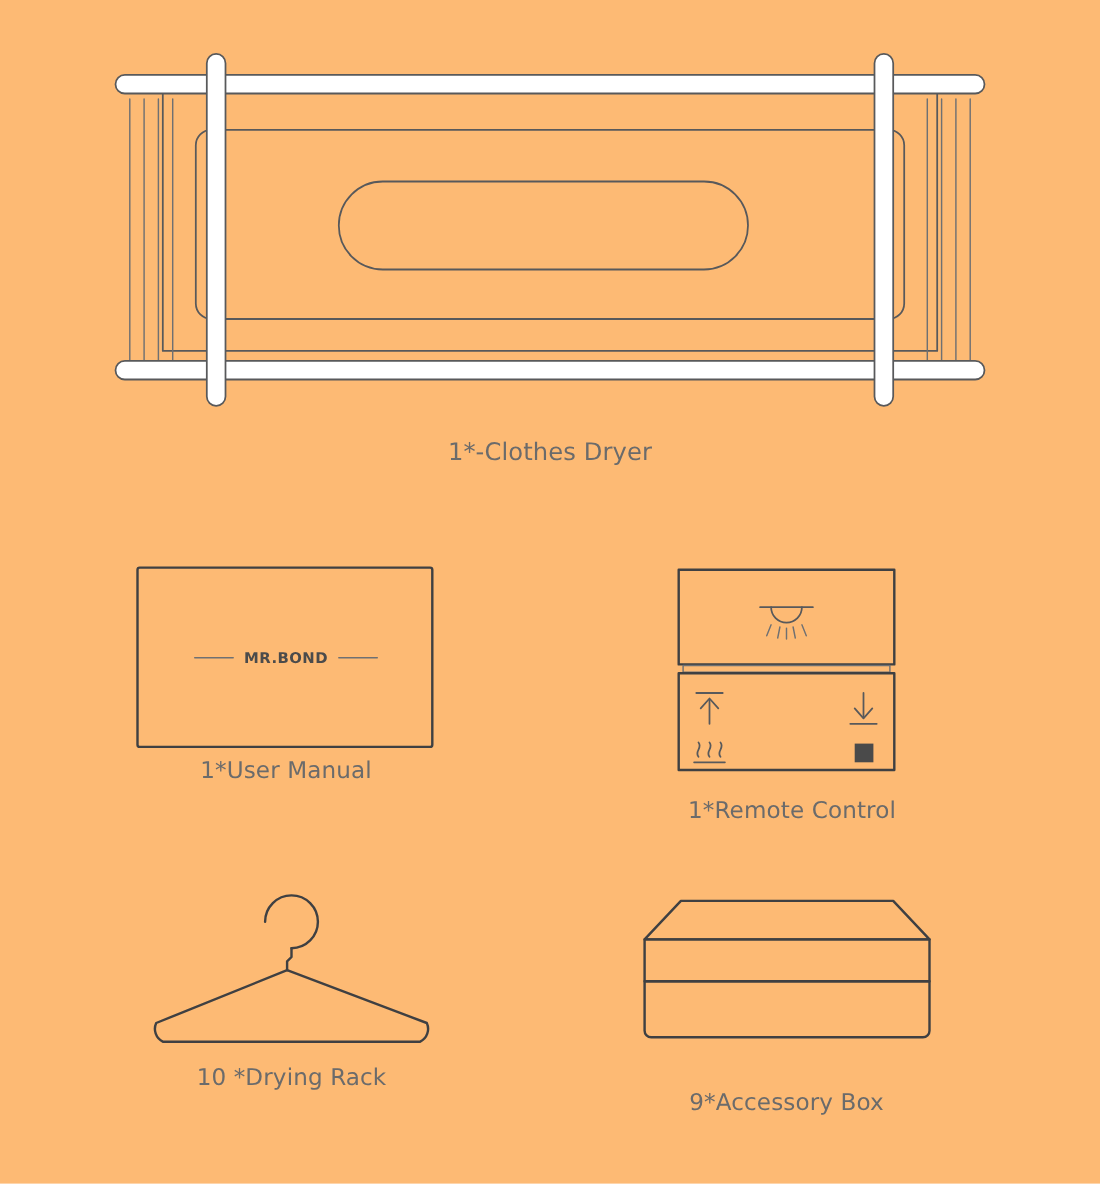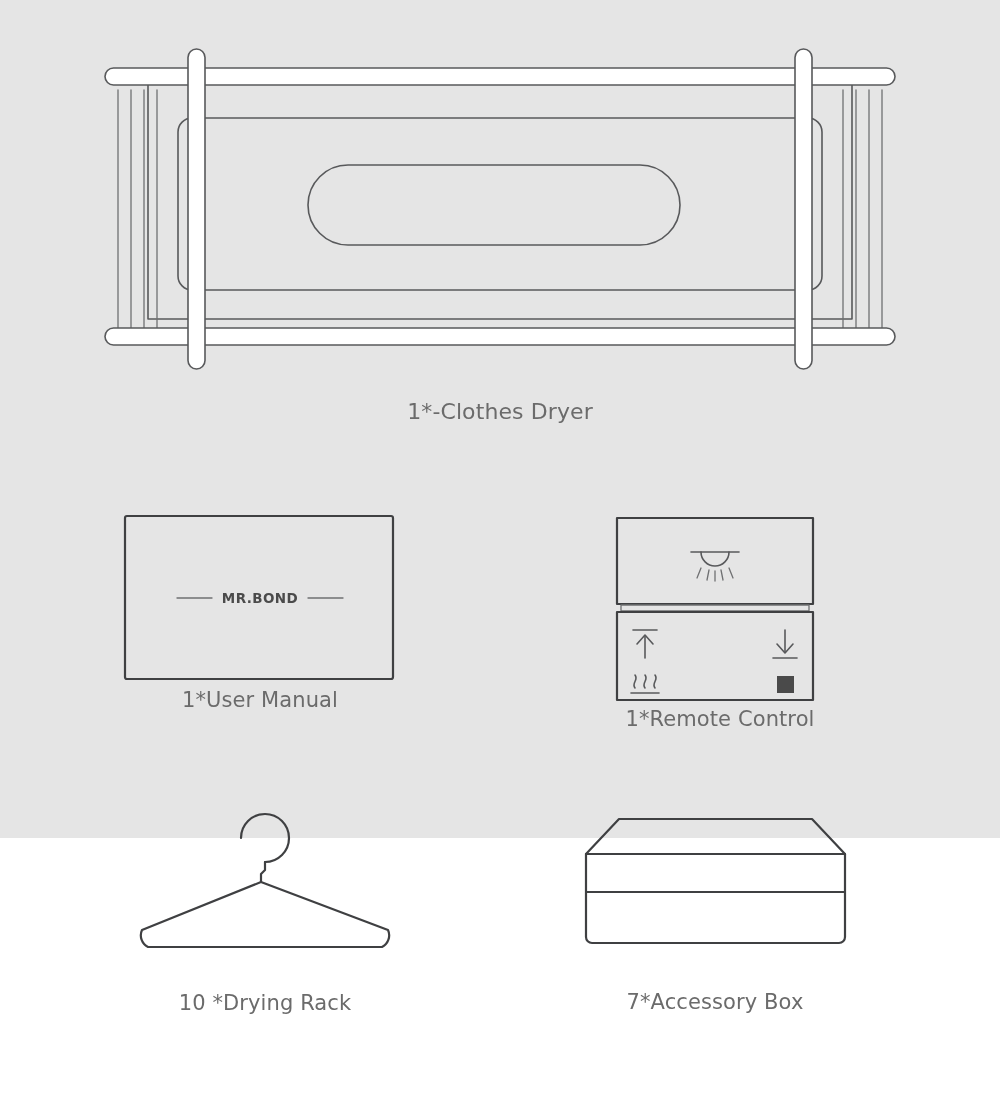--- a/index.html
+++ b/index.html
@@ -13,22 +13,22 @@
     height: 1094px;
     position: relative;
     font-family: "DejaVu Sans", "Liberation Sans", sans-serif;
     overflow: hidden;
   }
 
   .page {
     position: absolute;
     left: 0; top: 0;
     width: 1000px;
-    height: 838px;
-    background: #e5e5e5;
+    height: 1076px;
+    background: #fdba74;
   }
 
   
   .item {
     position: absolute;
   }
   .item-art {
     position: relative;
     width: 100%;
   }
@@ -60,29 +60,29 @@
     top: 508px;
     width: 400px;
   }
   #manual-item .caption { }
 
   #remote-item {
     left: 520px;
     top: 512px;
     width: 400px;
   }
-  #remote-item .caption { }
+  #remote-item .caption { margin-top: 18px; }
 
   
   #rack-item {
     left: 65px;
     top: 790px;
     width: 400px;
   }
-  #rack-item .caption { margin-top: 36px; }
+  #rack-item .caption { margin-top: 12px; }
 
   #box-item {
     left: 515px;
     top: 805px;
     width: 400px;
   }
   #box-item .caption { margin-top: 35px; }
 
   svg { display: block; margin: 0 auto; }
 
@@ -245,16 +245,16 @@
     <div class="item-art">
       <svg width="290" height="150" viewBox="0 0 290 150">
 
         <path class="stroke-bold" d="M 49 14 L 242 14 L 275 49 L 16 49 Z"></path>
 
         <path class="stroke-bold" d="M 16 49 L 275 49 L 275 87 L 16 87 Z"></path>
 
         <path class="stroke-bold" d="M 16 87 L 275 87 L 275 132 A 6 6 0 0 1 269 138 L 22 138 A 6 6 0 0 1 16 132 Z"></path>
       </svg>
     </div>
-    <div class="caption">7*Accessory Box</div>
+    <div class="caption">9*Accessory Box</div>
   </div>
 
 </div>
 
 </body></html>

